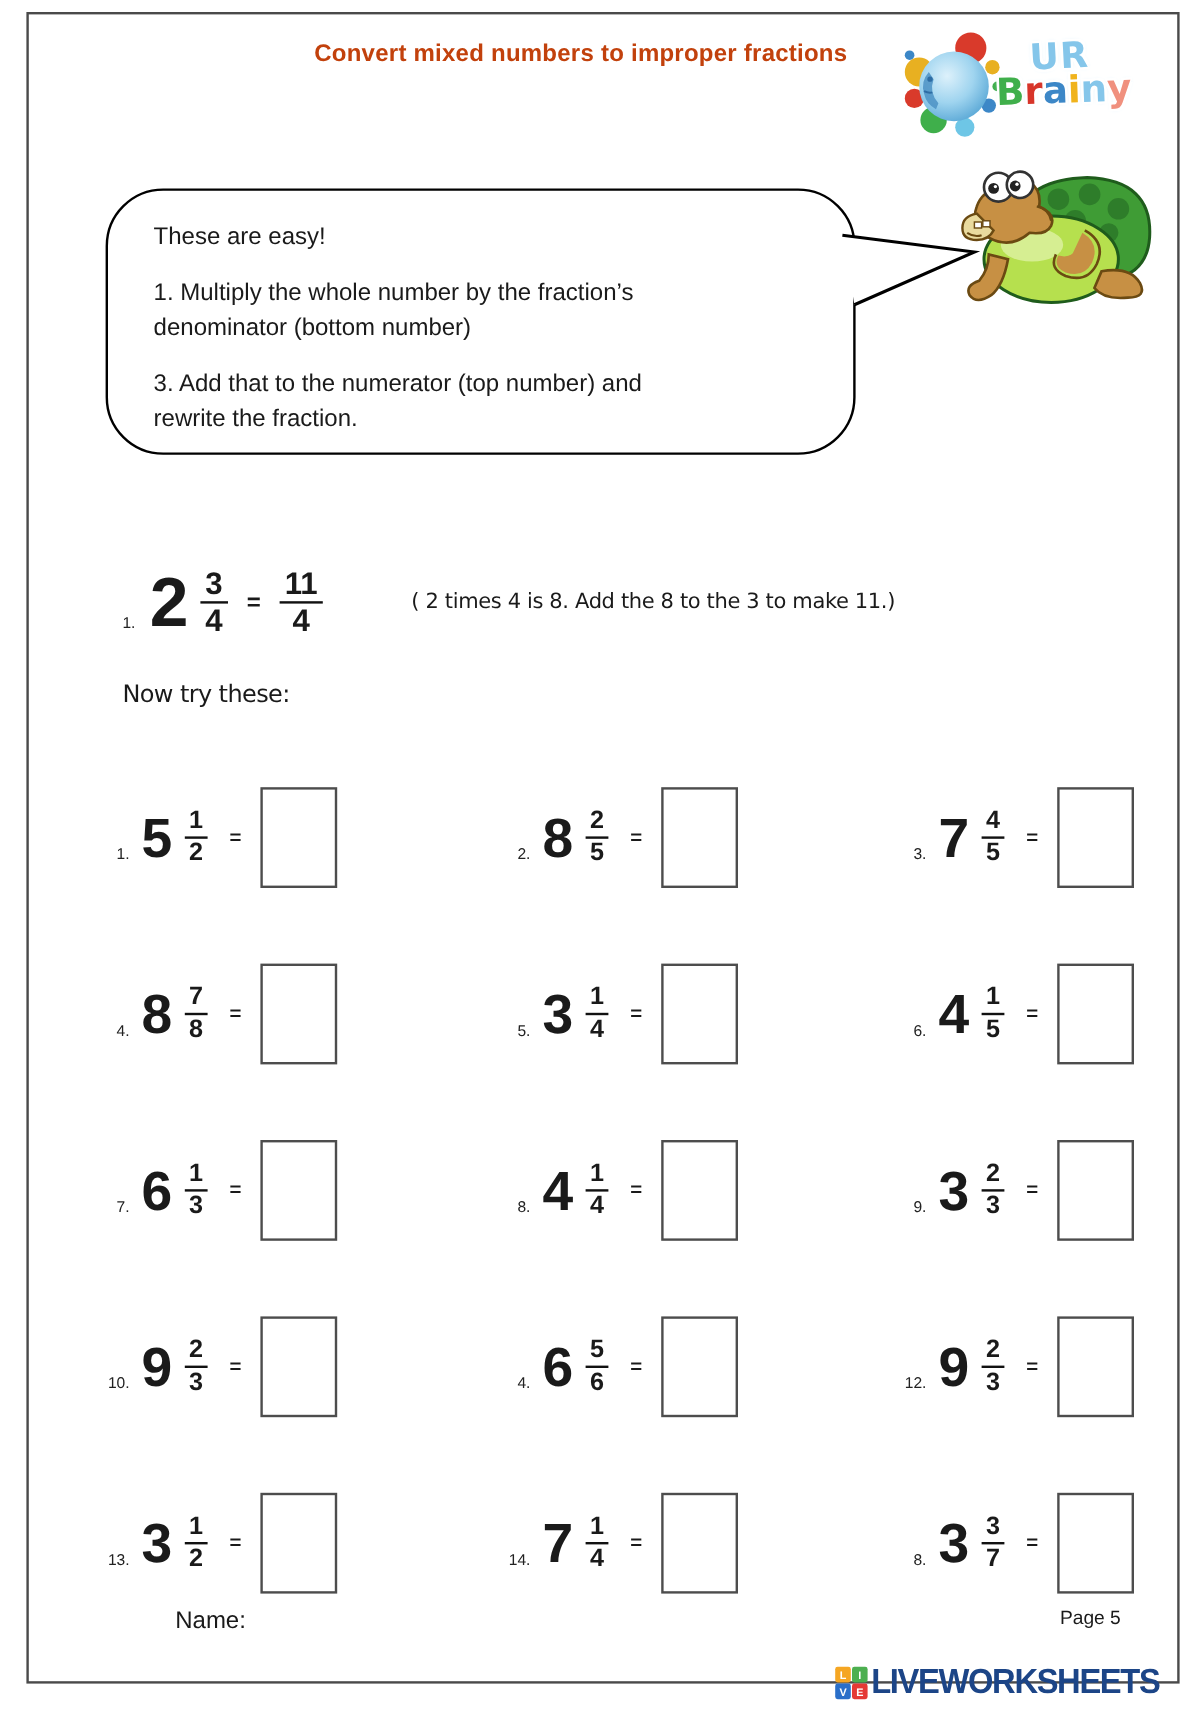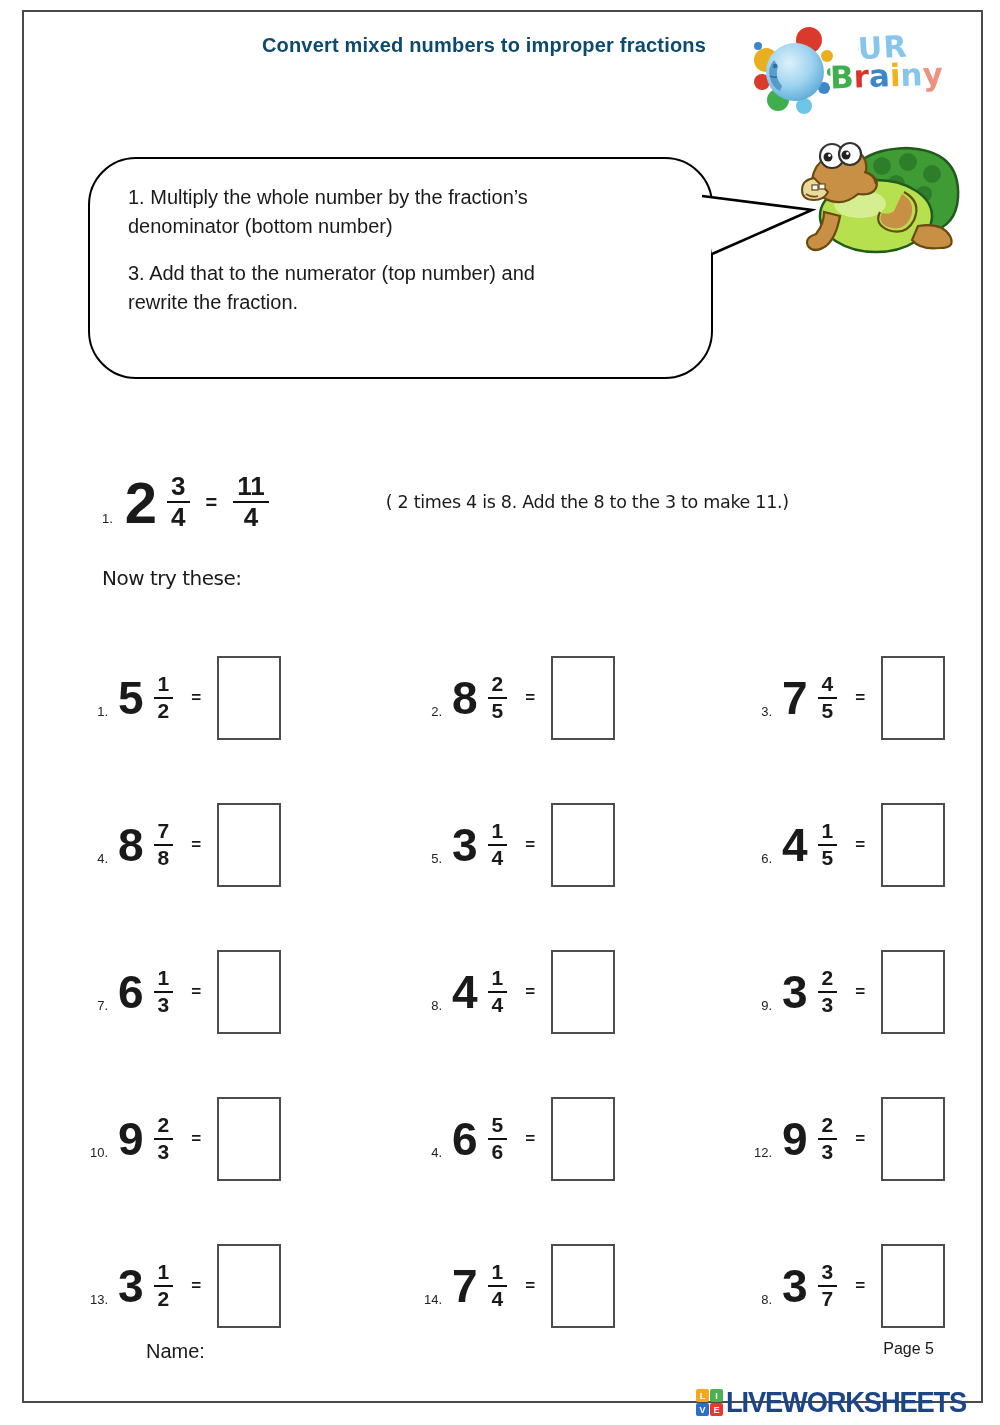--- a/index.html
+++ b/index.html
@@ -3,21 +3,21 @@
 <meta charset="utf-8">
 <style>
   html,body{margin:0;padding:0;background:#ffffff;}
   body{width:1000px;height:1425px;position:relative;font-family:"Liberation Sans",sans-serif;color:#1a1a1a;overflow:hidden;}
 
   
   .sheet{position:absolute;left:22px;top:10px;width:961px;height:1393px;background:#fff;border:2px solid #4a4a4a;box-sizing:border-box;}
 
   
   .header{position:absolute;left:0;top:22px;width:920px;text-align:center;}
-  .header .title{font-size:20px;font-weight:bold;color:#0c4a6e;letter-spacing:.2px;}
+  .header .title{font-size:20px;font-weight:bold;color:#c2410c;letter-spacing:.2px;}
   .header .subtitle{font-size:15px;margin-top:4px;color:#222;}
 
   
   .urbrainy{position:absolute;left:728px;top:14px;width:220px;height:90px;}
   .urbrainy svg{position:absolute;left:0;top:0;}
   .ub-text{position:absolute;left:78px;top:6px;width:140px;font-family:"DejaVu Sans",sans-serif;font-weight:bold;line-height:1;}
   .ub-ur{font-size:30px;letter-spacing:1px;padding-left:28px;display:block;transform:rotate(-3deg);}
   .ub-brainy{font-size:31px;display:block;margin-top:-2px;transform:rotate(-2deg);}
   .ub-text span{text-shadow:-2px -2px 0 #fff,2px -2px 0 #fff,-2px 2px 0 #fff,2px 2px 0 #fff,0 0 4px #cfe8f7;}
 
@@ -33,21 +33,21 @@
   .frac{display:inline-flex;flex-direction:column;align-items:center;line-height:1.05;font-weight:600;}
   .frac .fnum{border-bottom:2.5px solid #111;padding:0 4px 1px 4px;}
   .frac .fden{padding-top:1px;}
 
   
   .example{position:absolute;left:78px;top:448px;height:84px;display:flex;align-items:center;}
   .ex-no{font-size:13px;color:#222;align-self:flex-end;margin-bottom:18px;}
   .ex-whole{font-size:58px;font-weight:600;margin:0 10px 0 12px;font-family:"Liberation Sans",sans-serif;}
   .ex-frac{font-size:26px;}
   .ex-eq{font-size:20px;font-weight:bold;margin:0 16px;}
-  .ex-note{font-size:17.5px;margin-left:117px;font-family:"DejaVu Sans",sans-serif;letter-spacing:-0.3px;}
+  .ex-note{font-size:17.5px;margin-left:74px;font-family:"DejaVu Sans",sans-serif;letter-spacing:-0.3px;}
 
   .prompt{position:absolute;left:78px;top:554px;font-size:20px;font-family:"DejaVu Sans",sans-serif;letter-spacing:-0.5px;}
 
   
   .grid{position:absolute;left:58px;top:612px;width:900px;display:grid;grid-template-columns:334px 330px 236px;grid-auto-rows:147px;}
   .problem{display:flex;align-items:center;}
   .p-num{font-size:13px;color:#222;min-width:26px;text-align:right;margin-right:10px;align-self:center;transform:translateY(14px);}
   .p-whole{font-size:46px;font-weight:600;margin-right:10px;}
   .p-frac{font-size:21px;}
   .p-eq{font-size:17px;font-weight:bold;margin:0 16px 0 18px;}
@@ -95,20 +95,21 @@
       <circle cx="23" cy="40" r="2.2" fill="#2e6da4"></circle>
       <path d="M18,50 q4,2 7,1" stroke="#2e6da4" stroke-width="1.6" fill="none"></path>
     </svg>
     <div class="ub-text">
       <span class="ub-ur"><span style="color: rgb(133, 198, 234);">U</span><span style="color: rgb(133, 198, 234);">R</span></span>
       <span class="ub-brainy"><span style="color: rgb(63, 175, 75);">B</span><span style="color: rgb(215, 53, 42);">r</span><span style="color: rgb(60, 135, 199);">a</span><span style="color: rgb(240, 179, 28);">i</span><span style="color: rgb(133, 198, 234);">n</span><span style="color: rgb(240, 144, 126);">y</span></span>
     </div>
   </div>
 
   <div class="bubble">
+    <p>These are easy!</p>
     <p>1. Multiply the whole number by the fraction’s denominator (bottom number)</p>
     <p>3. Add that to the numerator (top number) and rewrite the fraction.</p>
   </div>
   <svg class="bubble-tail" viewBox="0 0 210 130">
     <path d="M78,34 L188,48 L88,92" fill="#ffffff" stroke="#000" stroke-width="2.6" stroke-linejoin="miter"></path>
   </svg>
 
   <svg class="turtle" viewBox="0 0 190 135">
 
     <path d="M70,62 q2,-42 60,-44 q55,2 52,50 q-2,28 -28,34 q-30,-44 -84,-40 z" fill="#3f9c35" stroke="#1f5c1c" stroke-width="2.5"></path>

